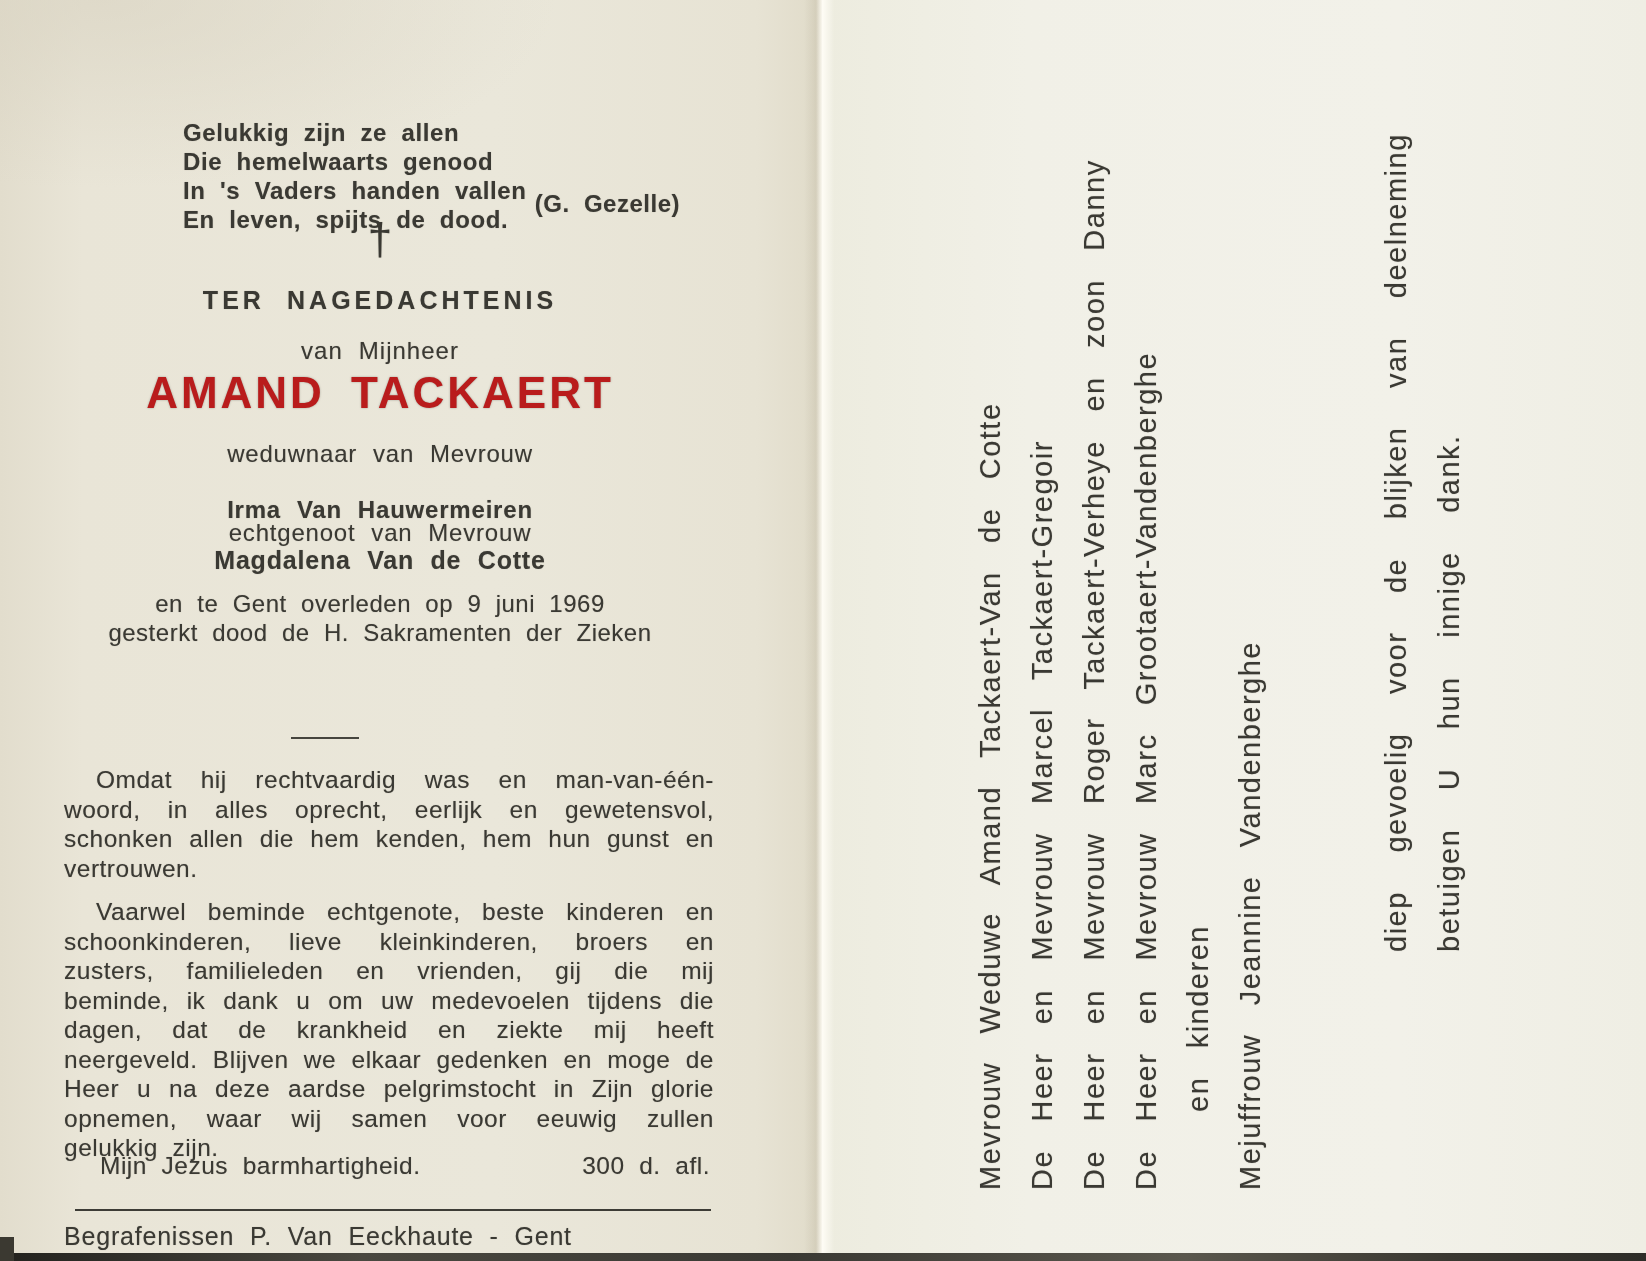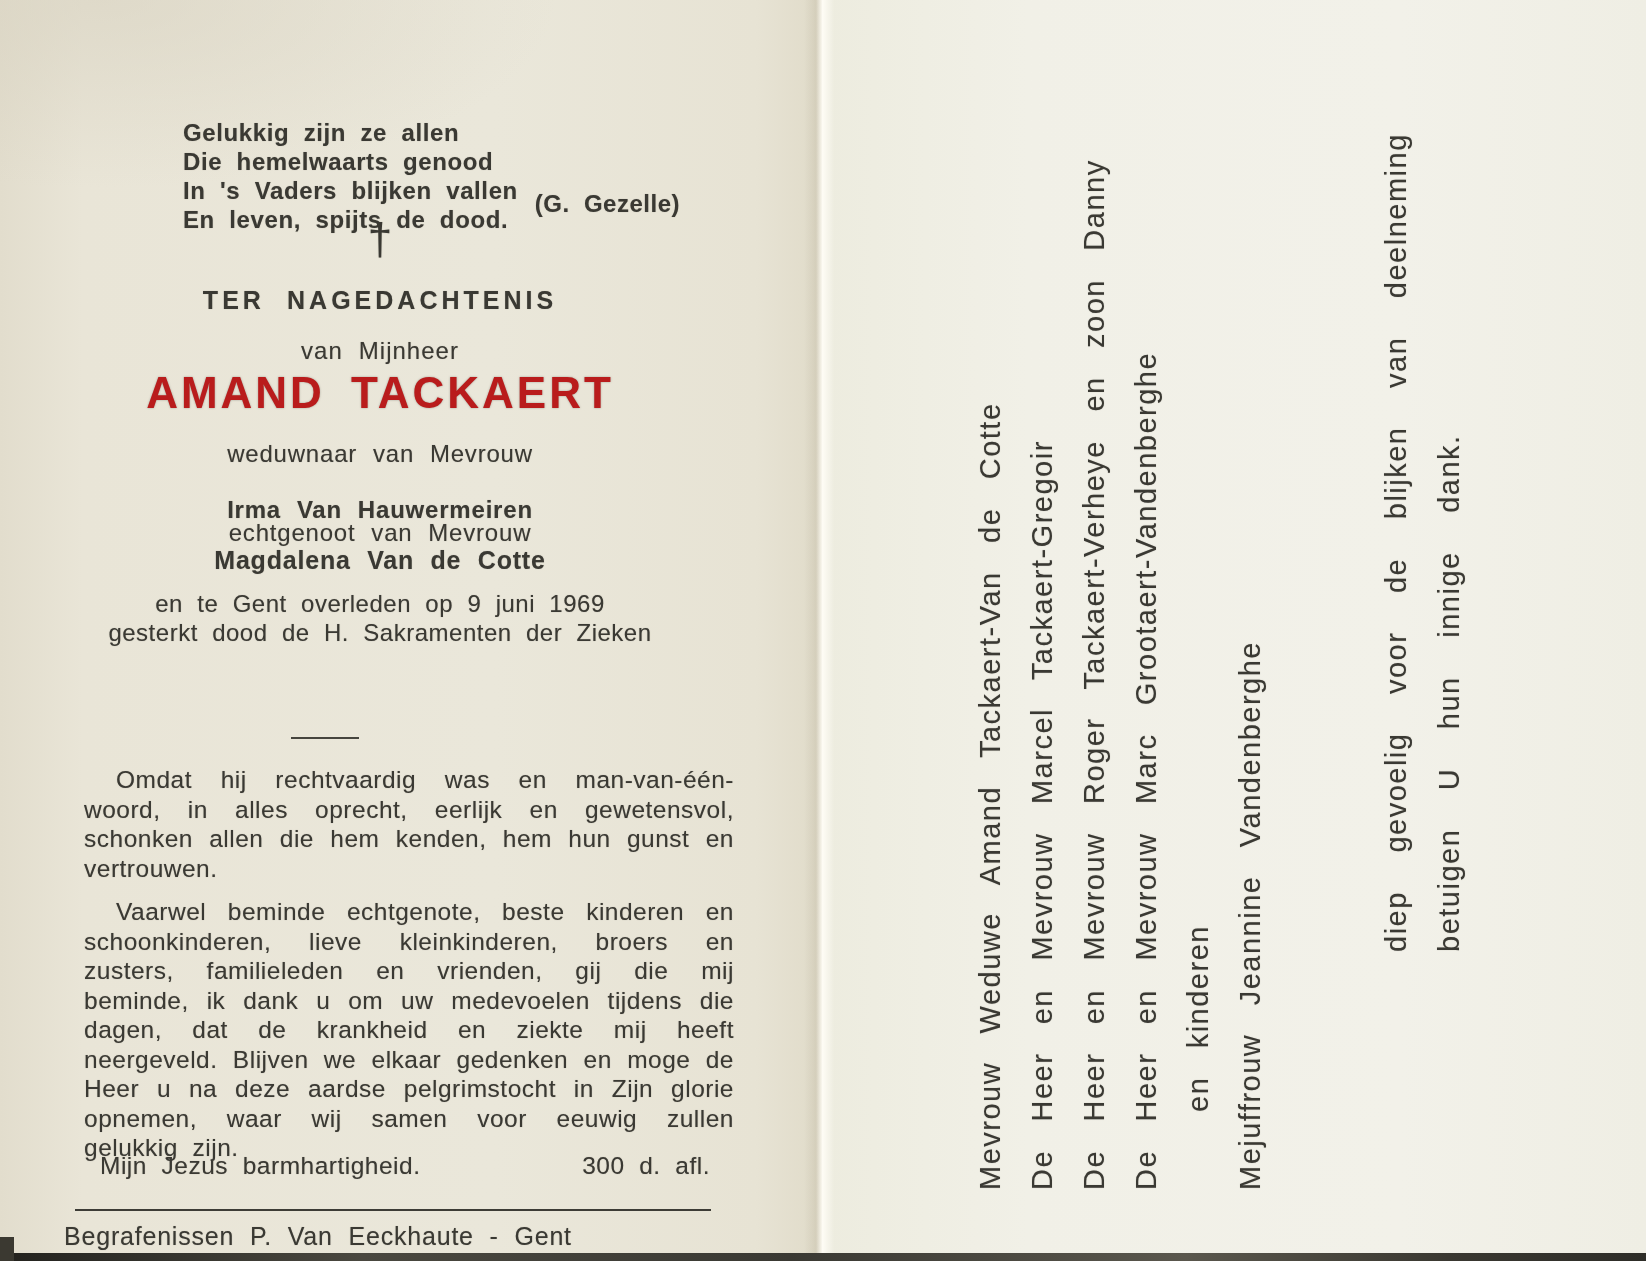--- a/index.html
+++ b/index.html
@@ -58,21 +58,21 @@
   .rel-name1{top:496px;font-size:24px;font-weight:bold;letter-spacing:0.8px;word-spacing:0.35em;}
   .rel-label2{top:519px;font-size:24px;letter-spacing:0.8px;word-spacing:0.35em;}
   .rel-name2{top:546px;font-size:25px;font-weight:bold;letter-spacing:0.8px;word-spacing:0.35em;}
   .vitals{top:589px;font-size:24px;line-height:29px;letter-spacing:0.5px;word-spacing:0.30em;}
   .small-divider{
     position:absolute;left:291px;top:737px;width:68px;height:2px;background:#46453e;
   }
   .para{
     position:absolute;left:64px;width:650px;
     font-size:24.5px;line-height:29.5px;
-    text-align:justify;letter-spacing:0.5px;word-spacing:0.30em;margin-left:20px;
+    text-align:justify;letter-spacing:0.5px;word-spacing:0.30em;
   }
   .para1{top:765px;text-indent:32px;}
   .para2{top:897px;text-indent:32px;}
   .prayer-row{
     position:absolute;left:64px;top:1152px;width:650px;
     display:flex;justify-content:space-between;align-items:baseline;
     font-size:24.5px;letter-spacing:0.5px;word-spacing:0.30em;
   }
   .prayer-row .prayer{padding-left:36px;}
   .prayer-row .indulgence{padding-right:4px;}
@@ -104,21 +104,21 @@
 <div class="card">
 
   <div class="page-left"></div>
   <div class="page-right"></div>
   <div class="crease-top"></div>
   <div class="fold"></div>
 
   <div class="poem ink">
     <div>Gelukkig zijn ze allen</div>
     <div>Die hemelwaarts genood</div>
-    <div>In 's Vaders blijken vallen</div>
+    <div>In 's Vaders handen vallen</div>
     <div>En leven, spijts de dood.</div>
   </div>
   <div class="gezelle ink">(G. Gezelle)</div>
 
   <div class="center-col cross ink">†</div>
   <div class="center-col memoriam ink">TER NAGEDACHTENIS</div>
   <div class="center-col mijnheer ink">van Mijnheer</div>
   <div class="center-col deceased">AMAND TACKAERT</div>
 
   <div class="center-col rel-label1 ink">weduwnaar van Mevrouw</div>

